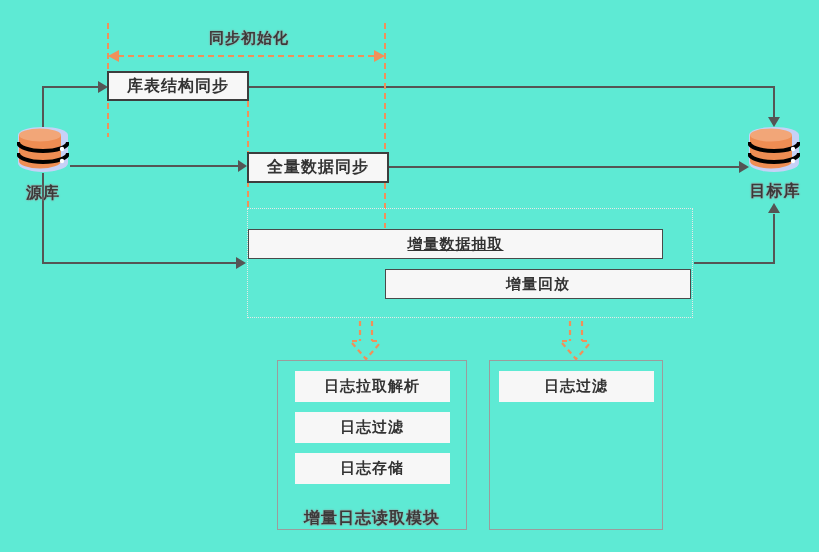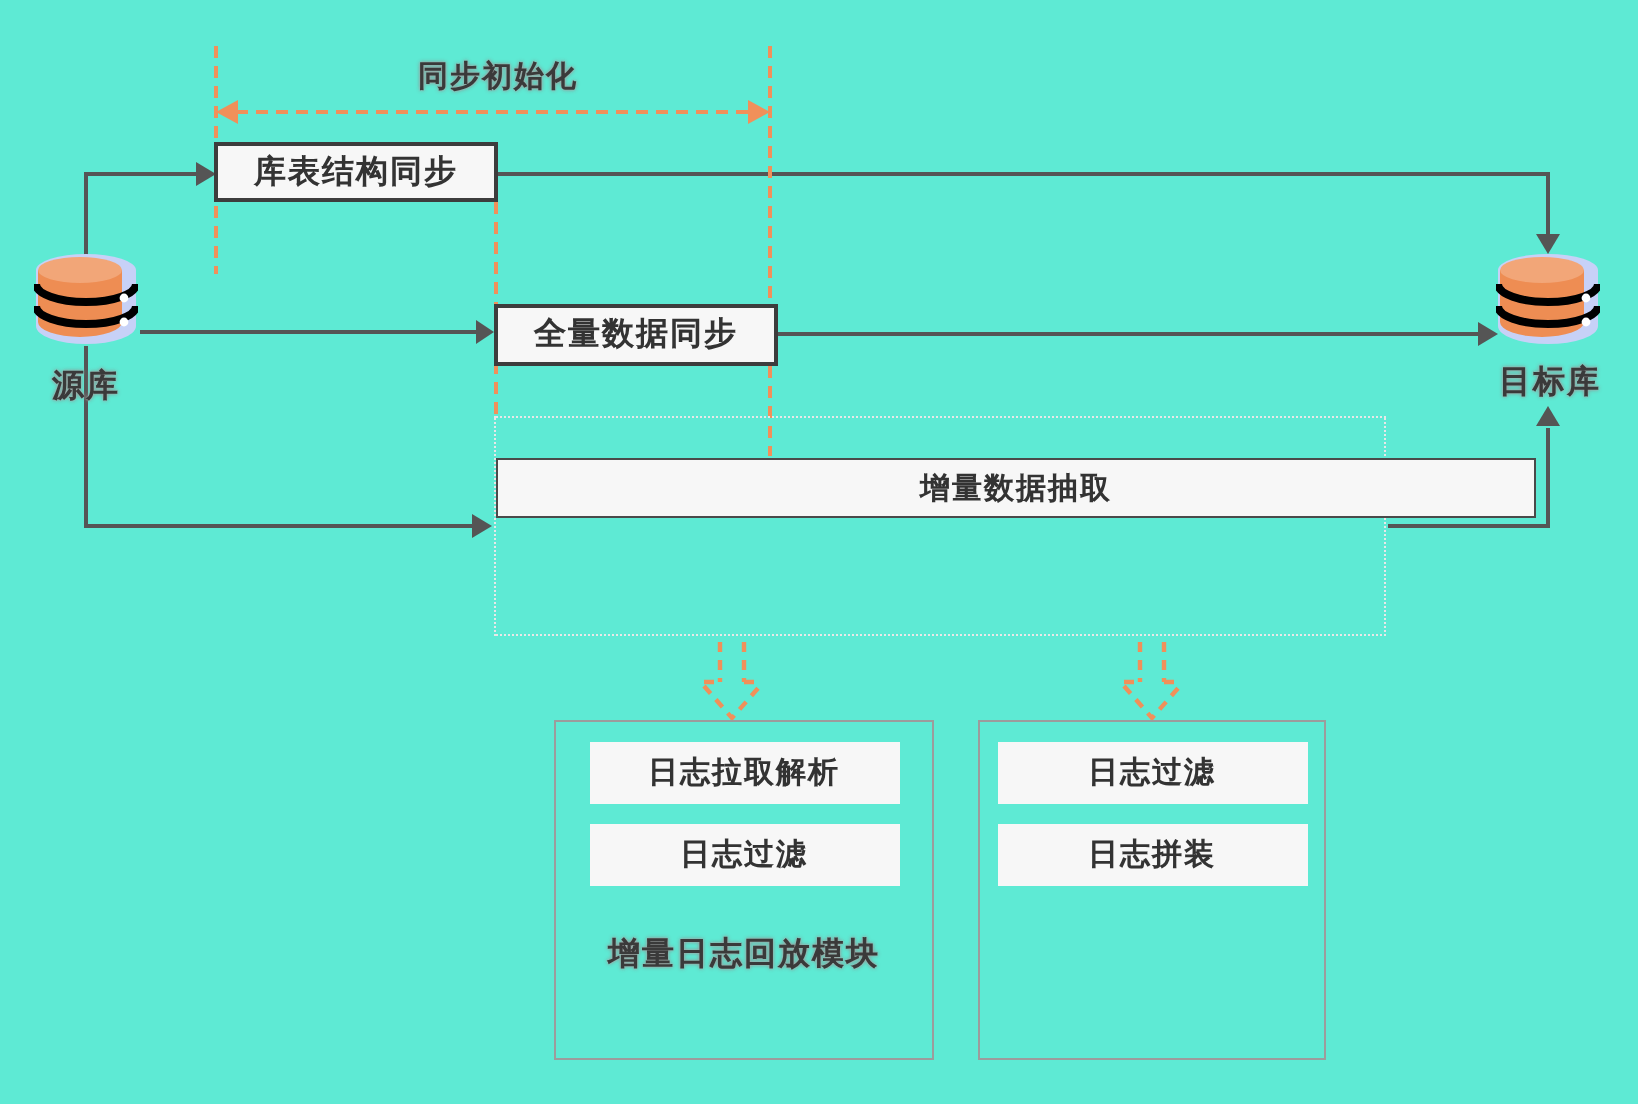--- a/index.html
+++ b/index.html
@@ -113,26 +113,27 @@
     <path d="M1,27 a25,9 0 0 0 50,0" stroke="#000" stroke-width="4" fill="none"></path>
     <circle cx="45" cy="23" r="2.2" fill="#fff"></circle>
       <circle cx="45" cy="35" r="2.2" fill="#fff"></circle>
   </svg>
   <div class="abs olabel db-label" style="left:735px;top:181px;width:80px;text-align:center;">目标库</div>
 
   <div class="abs flowbox" style="left:107px;top:71px;width:142px;height:30px;">库表结构同步</div>
   <div class="abs flowbox" style="left:247px;top:152px;width:142px;height:31px;">全量数据同步</div>
 
   <div class="abs dottedbox" style="left:247px;top:208px;width:446px;height:110px;"></div>
-  <div class="abs flowbox thin" style="left:248px;top:229px;width:520px;height:30px;">增量数据抽取</div>
+  <div class="abs flowbox thin" style="left:248px;top:229px;width:415px;height:30px;text-decoration:underline;">增量数据抽取</div>
+  <div class="abs flowbox thin" style="left:385px;top:269px;width:306px;height:30px;">增量回放</div>
 
   <div class="abs module" style="left:277px;top:360px;width:190px;height:170px;">
     <div class="mini">日志拉取解析</div>
     <div class="mini">日志过滤</div>
-    <div class="olabel module-title">增量日志回放模块</div>
+    <div class="mini">日志存储</div>
+    <div class="olabel module-title">增量日志读取模块</div>
   </div>
 
   <div class="abs module" style="left:489px;top:360px;width:174px;height:170px;">
     <div class="mini">日志过滤</div>
-    <div class="mini">日志拼装</div>
   </div>
 
 </div>
 
 </body></html>

